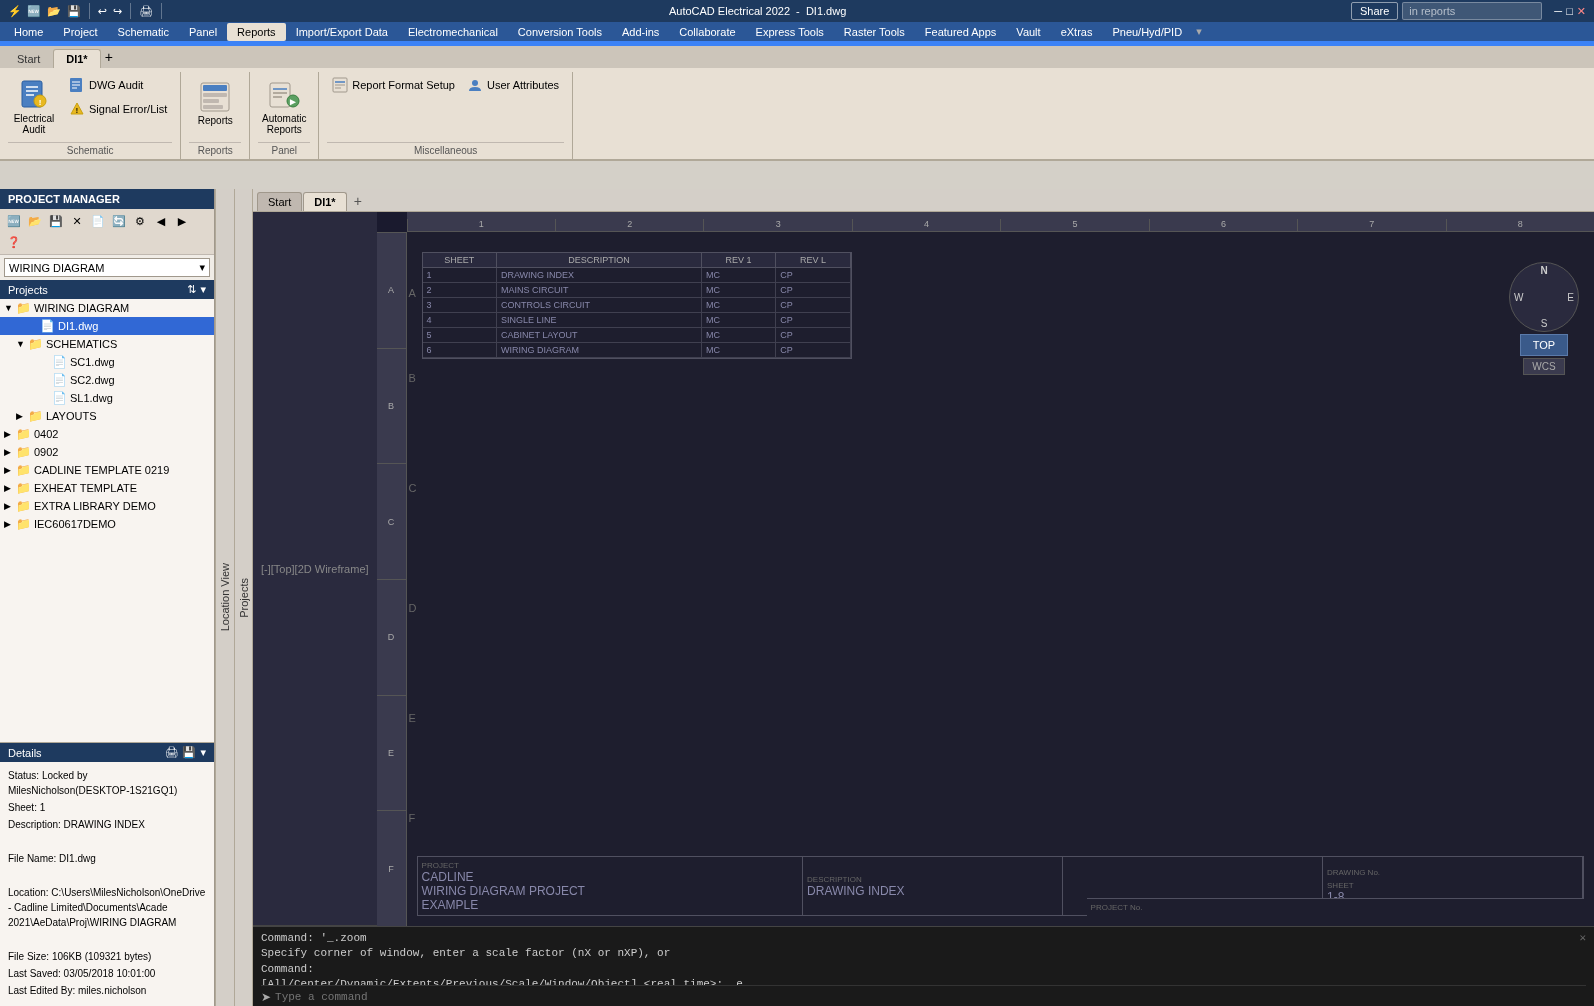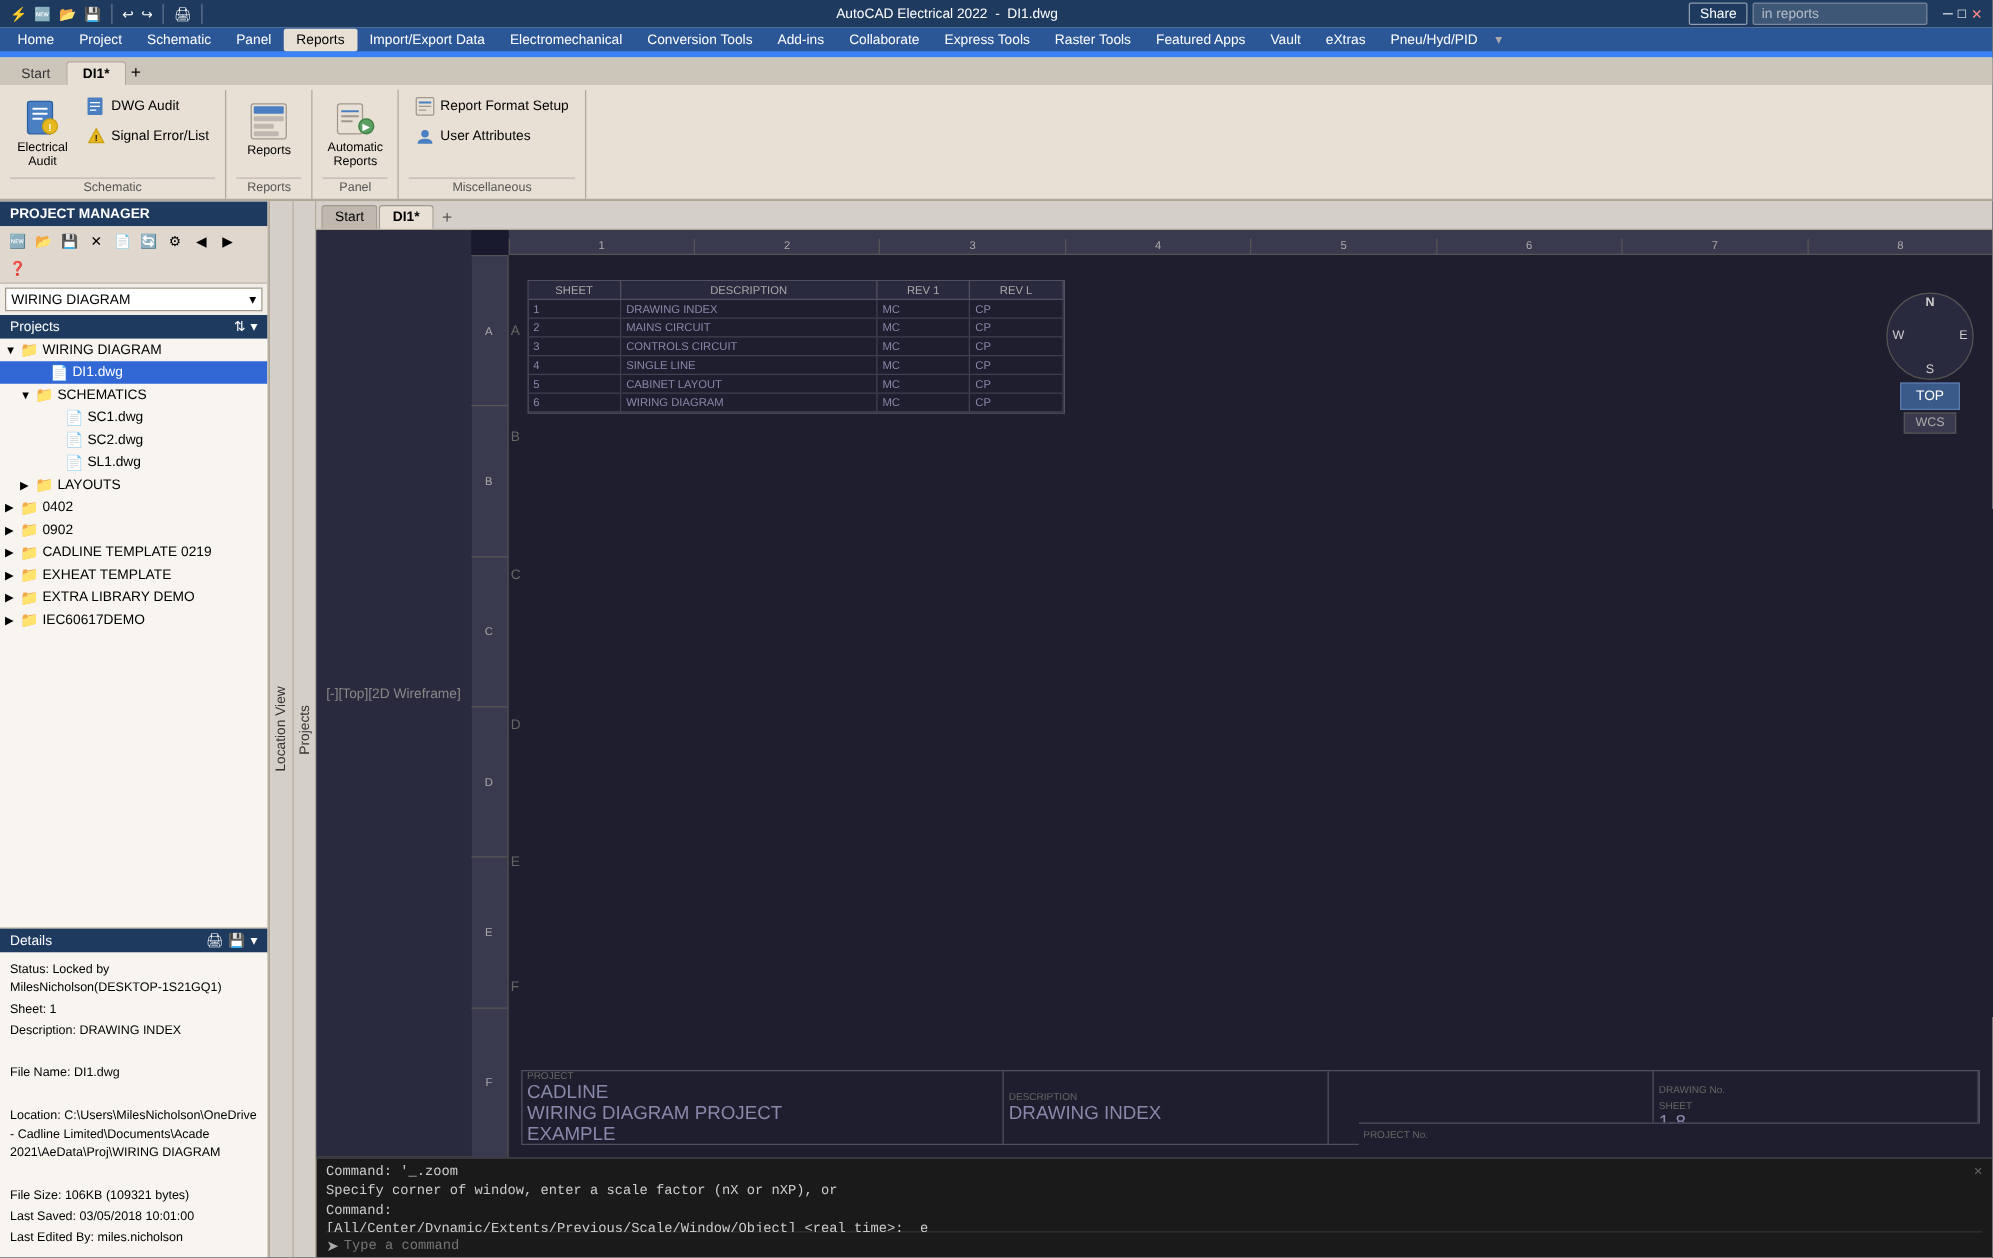--- a/index.html
+++ b/index.html
@@ -422,21 +422,21 @@
       display: flex;
     }
     .tb-section {
       border-right: 1px solid #505060;
       display: flex;
       flex-direction: column;
       justify-content: center;
       padding: 2px 4px;
     }
     .tb-label { font-size: 8px; color: #666; }
-    .tb-value { font-size: 15px; color: #8888aa; }
+    .tb-value { font-size: 12px; color: #8888aa; }
     .tb-large { flex: 3; }
     .tb-medium { flex: 2; }
 
     
     .row-letter {
       position: absolute;
       left: 2px;
       color: #666;
       font-size: 11px;
     }
@@ -525,20 +525,21 @@
       display: flex;
       flex-direction: column;
       height: 1006px;
       width: 1594px;
     }
 
     #workspace {
       display: flex;
       flex: 1;
       overflow: hidden;
+      margin-top: 28px;
     }
 
     .detail-line { margin-bottom: 2px; }
   </style>
 </head>
 <body>
 
 <div id="app-container">
 
   <div id="title-bar">
@@ -669,21 +670,21 @@
                 </svg>
             </div>
             <span>Automatic Reports</span>
           </div>
         </div>
         <div class="ribbon-group-label">Panel</div>
       </div>
 
       <div class="ribbon-group">
         <div class="ribbon-group-items">
-          <div style="display:flex; flex-direction:column; gap:2px;">
+          <div style="display:flex; flex-direction:row; gap:2px;">
             <div class="ribbon-btn-small">
               <div class="ribbon-icon-small">
                 <svg width="16" height="16">
                     <rect x="1" y="1" width="14" height="14" rx="1" fill="#e8e0d4" stroke="#a0988c"></rect>
                     <line x1="3" y1="5" x2="13" y2="5" stroke="#4a7fc1" stroke-width="1.5"></line>
                     <line x1="3" y1="8" x2="13" y2="8" stroke="#a0988c"></line>
                     <line x1="3" y1="11" x2="9" y2="11" stroke="#a0988c"></line>
                   </svg>
               </div>
               <span>Report Format Setup</span>

